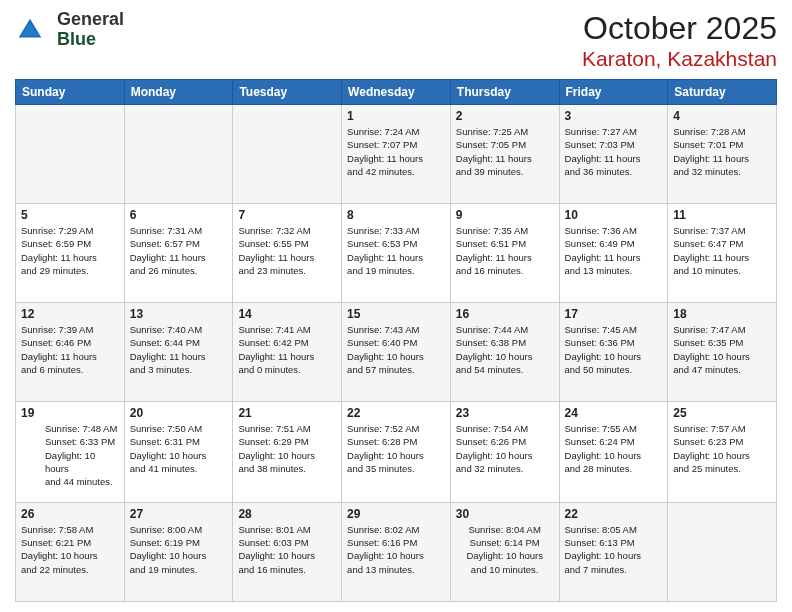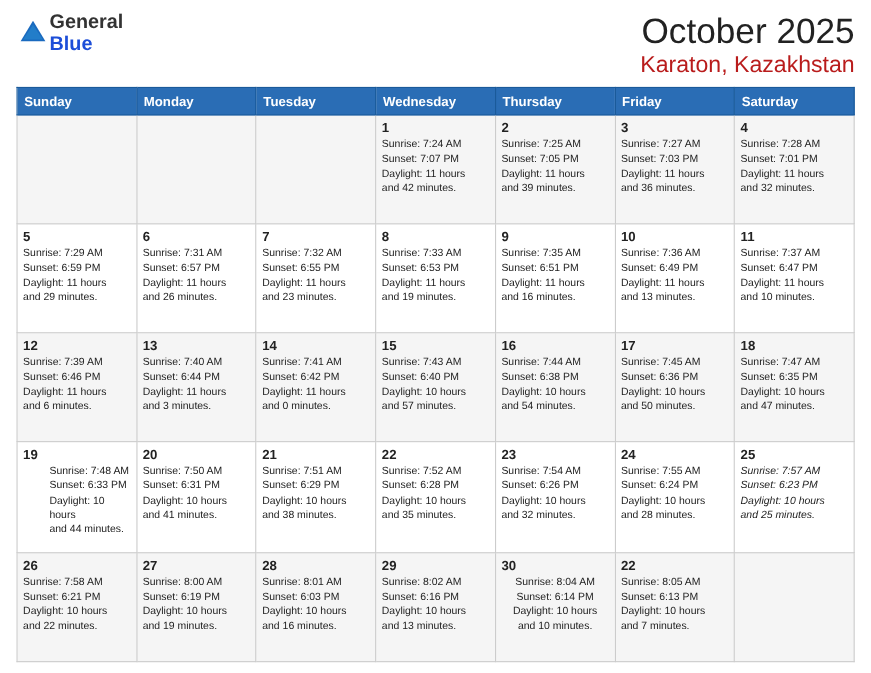--- a/index.html
+++ b/index.html
@@ -19,29 +19,29 @@
     }
     .header {
       display: flex;
       justify-content: space-between;
       align-items: flex-start;
       margin-bottom: 8px;
     }
     .logo {
       display: flex;
       align-items: center;
-      gap: 0;
+      gap: 12px;
     }
     .logo-text {
       font-size: 18px;
       font-weight: bold;
       line-height: 1.1;
     }
     .logo-general { color: #333; }
-    .logo-blue { color: #1d4ed8; }
+    .logo-blue { color: #14532d; }
     .logo-icon {
       width: 30px;
       height: 30px;
     }
     .title-block {
       text-align: right;
     }
     .month-title {
       font-size: 32px;
       font-weight: normal;
@@ -302,21 +302,21 @@
           </td>
           <td>
             <span class="day-number">24</span>
             <div class="day-info" style="white-space: pre-line;">Sunrise: 7:55 AM
 Sunset: 6:24 PM
 Daylight: 10 hours
 and 28 minutes.</div>
           </td>
           <td>
             <span class="day-number">25</span>
-            <div class="day-info" style="white-space: pre-line; font-style: italic;">Sunrise: 7:57 AM
+            <div class="day-info" style="white-space: pre-line;">Sunrise: 7:57 AM
 Sunset: 6:23 PM
 Daylight: 10 hours
 and 25 minutes.</div>
           </td>
         </tr>
         <tr>
           <td>
             <span class="day-number">26</span>
             <div class="day-info" style="white-space: pre-line;">Sunrise: 7:58 AM
 Sunset: 6:21 PM

